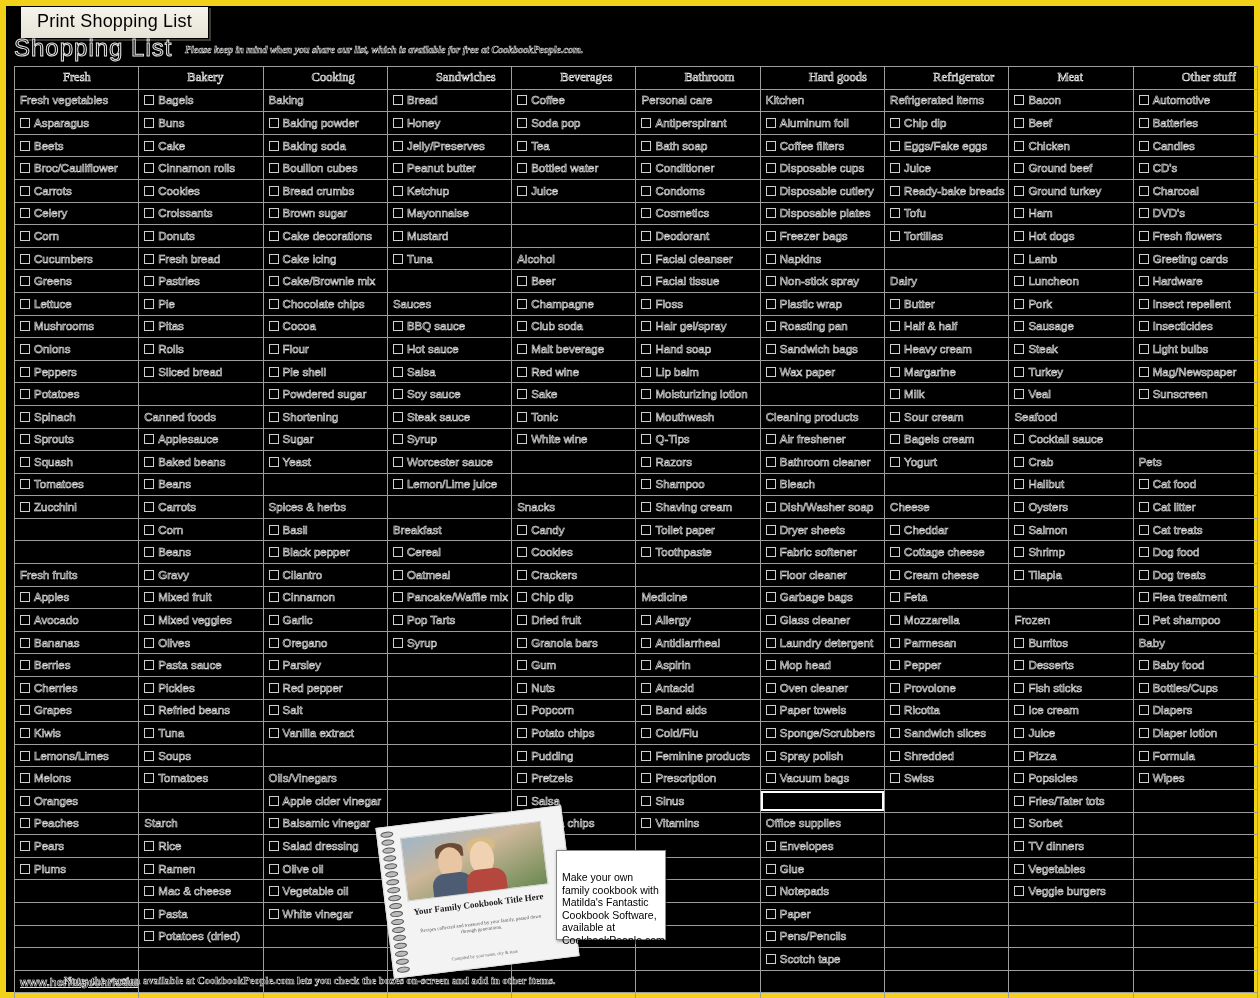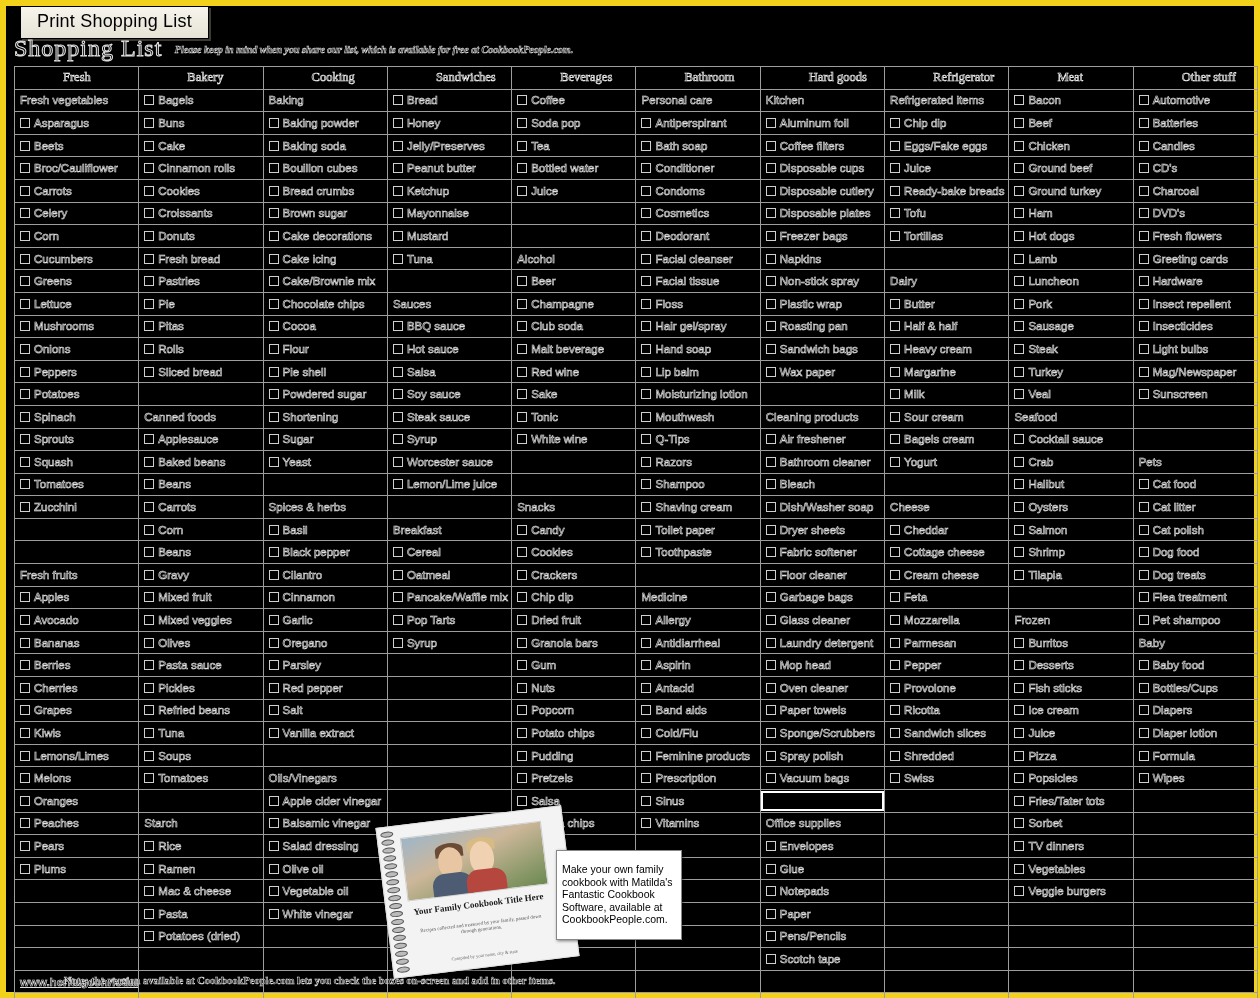--- a/index.html
+++ b/index.html
@@ -34,21 +34,21 @@
   #titlebar{
     position:absolute;left:8px;top:30px;width:1240px;height:24px;
     white-space:nowrap;
   }
   .title-main{
     font-size:24px;line-height:24px;
     color:#0b0b0b;
     -webkit-text-stroke:1px #dedede;
     text-shadow:0 0 0 #fff;
     letter-spacing:1px;
-    font-family:Liberation Serif, serif;
+    font-family:Liberation Sans, sans-serif;
   }
   .title-sub{
     font-size:10px;
     color:#0b0b0b;
     -webkit-text-stroke:0.6px #d8d8d8;
     margin-left:8px;
     position:relative;top:-3px;
     font-family:"Liberation Serif", serif;
     font-style:italic;
     font-weight:bold;
@@ -152,27 +152,27 @@
     position:absolute;left:28px;top:104px;width:128px;
     text-align:center;font-size:5px;color:#555;line-height:6px;
     font-family:"Liberation Serif", serif;
   }
   #book .bookfoot{
     position:absolute;left:22px;top:136px;width:140px;
     text-align:center;font-size:4.5px;color:#666;
     font-family:"Liberation Serif", serif;
   }
   #callout{
-    position:absolute;left:172px;top:44px;width:126px;height:90px;
+    position:absolute;left:172px;top:44px;width:110px;height:90px;
     background:#fff;
     border:1px solid #888;
     box-shadow:1px 1px 3px rgba(0,0,0,.5);
     font-size:10.5px;line-height:12.5px;
     color:#000;
-    padding:12px 5px;
+    padding:20px 5px;
     font-family:"Liberation Sans", sans-serif;
     box-sizing:border-box;
   }
 </style>
 </head>
 <body>
 
 <div id="page">
 
   <div id="toolbar">
@@ -429,21 +429,21 @@
         <tr>
           <td class="blank"></td>
           <td><span class="cb"></span><span>Corn</span></td>
           <td><span class="cb"></span><span>Basil</span></td>
           <td class="sub-head">Breakfast</td>
           <td><span class="cb"></span><span>Candy</span></td>
           <td><span class="cb"></span><span>Toilet paper</span></td>
           <td><span class="cb"></span><span>Dryer sheets</span></td>
           <td><span class="cb"></span><span>Cheddar</span></td>
           <td><span class="cb"></span><span>Salmon</span></td>
-          <td><span class="cb"></span><span>Cat polish</span></td>
+          <td><span class="cb"></span><span>Cat treats</span></td>
         </tr>
         <tr>
           <td class="blank"></td>
           <td><span class="cb"></span><span>Beans</span></td>
           <td><span class="cb"></span><span>Black pepper</span></td>
           <td><span class="cb"></span><span>Cereal</span></td>
           <td><span class="cb"></span><span>Cookies</span></td>
           <td><span class="cb"></span><span>Toothpaste</span></td>
           <td><span class="cb"></span><span>Fabric softener</span></td>
           <td><span class="cb"></span><span>Cottage cheese</span></td>

